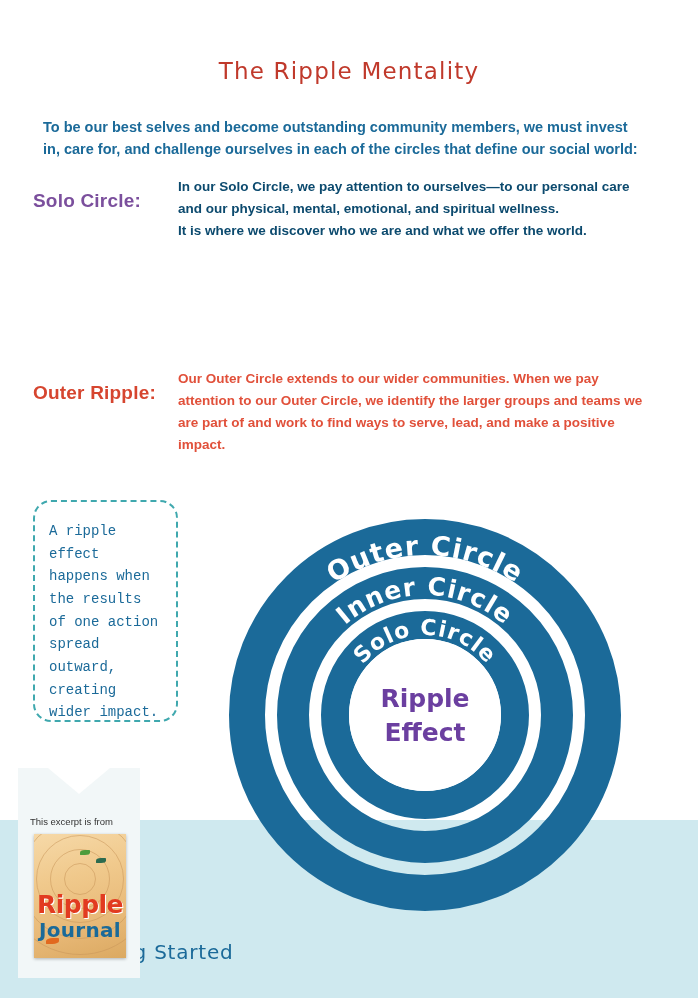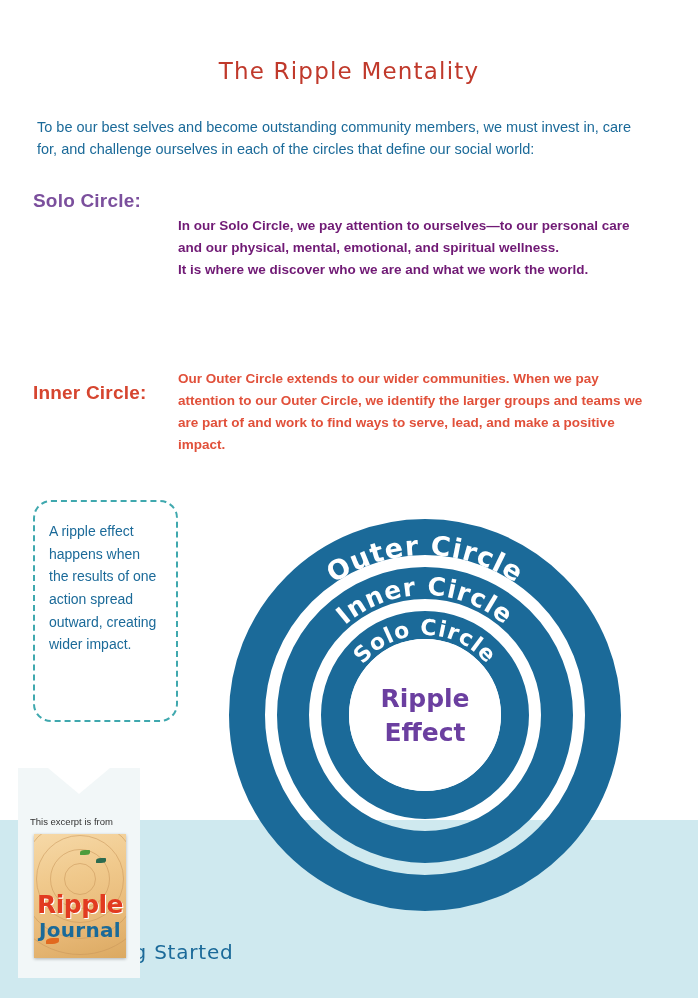--- a/index.html
+++ b/index.html
@@ -43,26 +43,27 @@
     letter-spacing: 1.2px;
     color: #c0392b;
     font-weight: normal;
     z-index: 5;
   }
 
   
   .intro {
     position: absolute;
     top: 116px;
-    left: 37px;
+    left: 43px;
     width: 595px;
     color: #1b6a99;
     font-size: 14.5px;
     line-height: 1.55;
     z-index: 5;
+    font-weight: bold;
   }
 
   
   .section {
     position: absolute;
     left: 33px;
     width: 620px;
     z-index: 5;
     font-weight: bold;
   }
@@ -81,41 +82,42 @@
   .sec-solo .sec-label  { color: #7b4f9d; }
   .sec-inner .sec-label { color: #3e8b3e; }
   .sec-outer .sec-label { color: #d6452f; }
 
   .sec-body {
     margin-left: 145px;
     font-size: 13.5px;
     line-height: 1.62;
     width: 470px;
   }
-  .sec-solo .sec-body  { color: #701a75; margin-top: 39px; }
+  .sec-solo .sec-body  { color: #0c4a6e; }
   .sec-inner .sec-body { color: #4aa03f; }
   .sec-outer .sec-body { color: #e1503a; }
   .sec-body p { margin: 0; }
 
   
   .callout {
     position: absolute;
     left: 33px;
     top: 500px;
     width: 145px;
     height: 222px;
     border: 2px dashed #3fa8ae;
     border-radius: 18px;
     box-sizing: border-box;
     padding: 18px 14px;
     color: #1b6a99;
     font-size: 14px;
     line-height: 1.62;
     background: transparent;
     z-index: 6;
+    font-family: Liberation Mono, monospace;
   }
 
   
   .diagram {
     position: absolute;
     left: 205px;
     top: 495px;
     width: 440px;
     height: 440px;
     z-index: 4;
@@ -244,29 +246,29 @@
   <div class="bottom-band"></div>
 
   <div class="title">The Ripple Mentality</div>
 
   <div class="intro">To be our best selves and become outstanding community members, we must invest in, care for, and challenge ourselves in each of the circles that define our social world:</div>
 
   <div class="section sec-solo">
     <div class="sec-label">Solo Circle:</div>
     <div class="sec-body">
       <p>In our Solo Circle, we pay attention to ourselves—to our personal care and our physical, mental, emotional, and spiritual wellness.</p>
-      <p>It is where we discover who we are and what we work the world.</p>
+      <p>It is where we discover who we are and what we offer the world.</p>
     </div>
   </div>
 
   <div class="section sec-inner">
   </div>
 
   <div class="section sec-outer">
-    <div class="sec-label">Inner Circle:</div>
+    <div class="sec-label">Outer Ripple:</div>
     <div class="sec-body">
       <p>Our Outer Circle extends to our wider communities. When we pay attention to our Outer Circle, we identify the larger groups and teams we are part of and work to find ways to serve, lead, and make a positive impact.</p>
     </div>
   </div>
 
   <div class="callout">
     <span>A ripple effect happens when the results of one action spread outward, creating wider impact.</span>
   </div>
 
   <div class="diagram">

